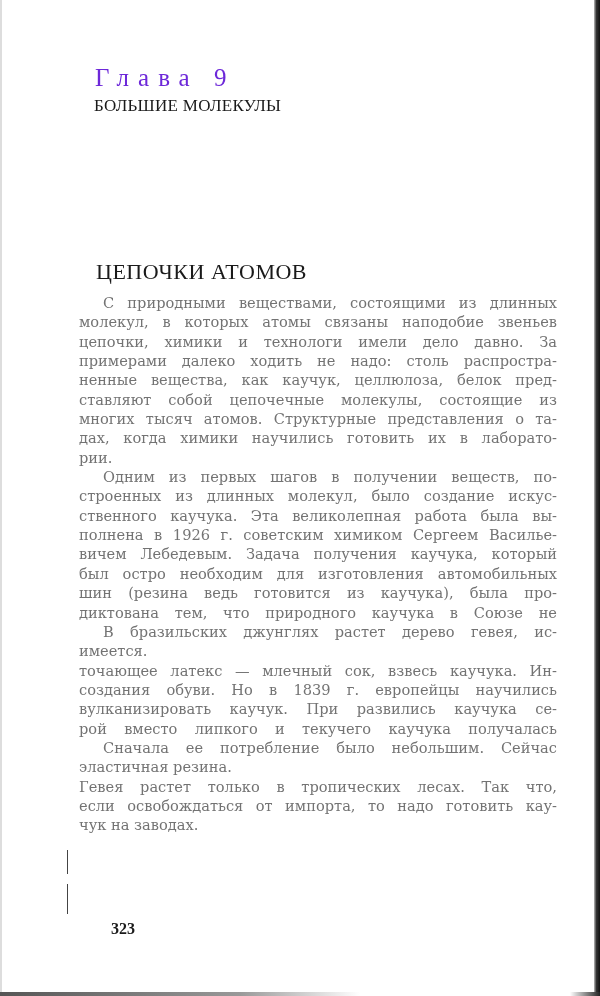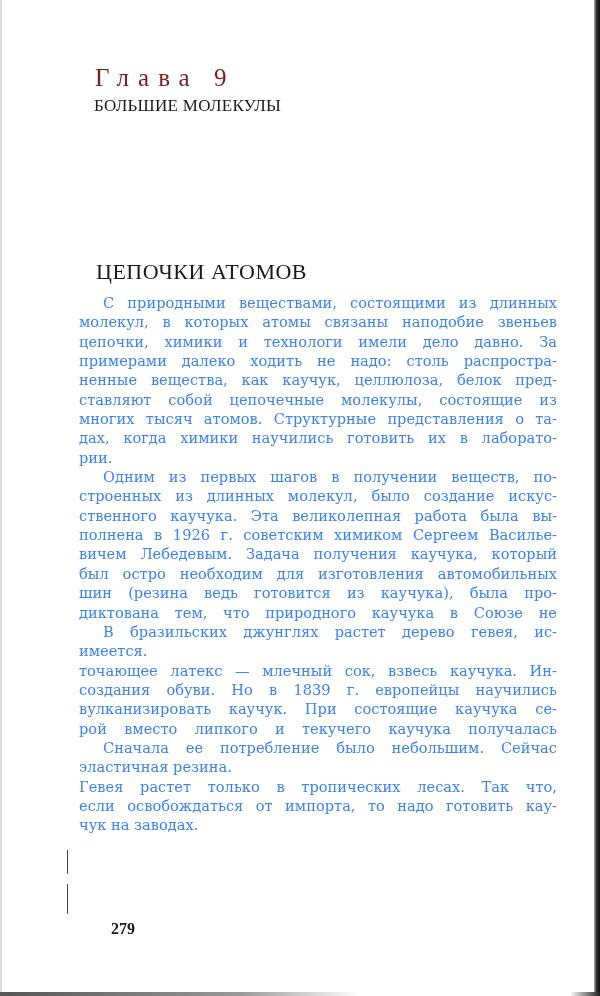--- a/index.html
+++ b/index.html
@@ -17,36 +17,36 @@
   .scan-edge-bottom {
     position: absolute; left: 0; bottom: 0; width: 600px; height: 4px;
     background: linear-gradient(to right, #555 0%, #999 40%, #fff 60%, #fff 95%, #222 100%);
   }
   .scan-edge-left {
     position: absolute; left: 0; top: 0; width: 2px; height: 996px; background: #ddd;
   }
   .chapter-label {
     position: absolute; left: 95px; top: 64px;
     font-family: "Liberation Serif", serif;
-    font-size: 25px; letter-spacing: 9px; color: #7f1d1d;
+    font-size: 25px; letter-spacing: 9px; color: #6d28d9;
   }
   .chapter-title {
     position: absolute; left: 94px; top: 96px;
     font-family: "Liberation Serif", serif;
     font-size: 17px; letter-spacing: 0.3px; color: #1a1a1a;
   }
   .section-title {
     position: absolute; left: 96px; top: 259px;
     font-family: "Liberation Serif", serif;
     font-size: 22px; letter-spacing: 0.5px; color: #1a1a1a;
   }
   .body {
     position: absolute; left: 79px; top: 293px; width: 478px;
     font-family: "DejaVu Serif", serif;
-    font-size: 14.6px; line-height: 19.35px; color: #3b82f6;
+    font-size: 14.6px; line-height: 19.35px; color: #737373;
   }
   .line {
     display: block; white-space: nowrap;
     text-align: justify; text-align-last: justify;
     height: 19.35px;
   }
   .line.indent { padding-left: 24px; }
   .line.last { text-align-last: left; }
   .page-number {
     position: absolute; left: 111px; top: 920px;
@@ -87,27 +87,27 @@
     <span class="line">полнена в 1926 г. советским химиком Сергеем Василье-</span>
     <span class="line">вичем Лебедевым. Задача получения каучука, который</span>
     <span class="line">был остро необходим для изготовления автомобильных</span>
     <span class="line">шин (резина ведь готовится из каучука), была про-</span>
     <span class="line">диктована тем, что природного каучука в Союзе не</span>
     <span class="line indent">В бразильских джунглях растет дерево гевея, ис-</span>
 
     <span class="line last">имеется.</span>
     <span class="line">точающее латекс — млечный сок, взвесь каучука. Ин-</span>
     <span class="line">создания обуви. Но в 1839 г. европейцы научились</span>
-    <span class="line">вулканизировать каучук. При состоящие каучука се-</span>
+    <span class="line">вулканизировать каучук. При развились каучука се-</span>
     <span class="line">рой вместо липкого и текучего каучука получалась</span>
     <span class="line indent">Сначала ее потребление было небольшим. Сейчас</span>
 
     <span class="line last">эластичная резина.</span>
     <span class="line">Гевея растет только в тропических лесах. Так что,</span>
     <span class="line">если освобождаться от импорта, то надо готовить кау-</span>
     <span class="line last">чук на заводах.</span>
   </div>
 
   <div class="margin-mark" style="top:850px;height:24px;"></div>
   <div class="margin-mark" style="top:884px;height:30px;"></div>
 
-  <div class="page-number">279</div>
+  <div class="page-number">323</div>
 </div>
 
 </body></html>

